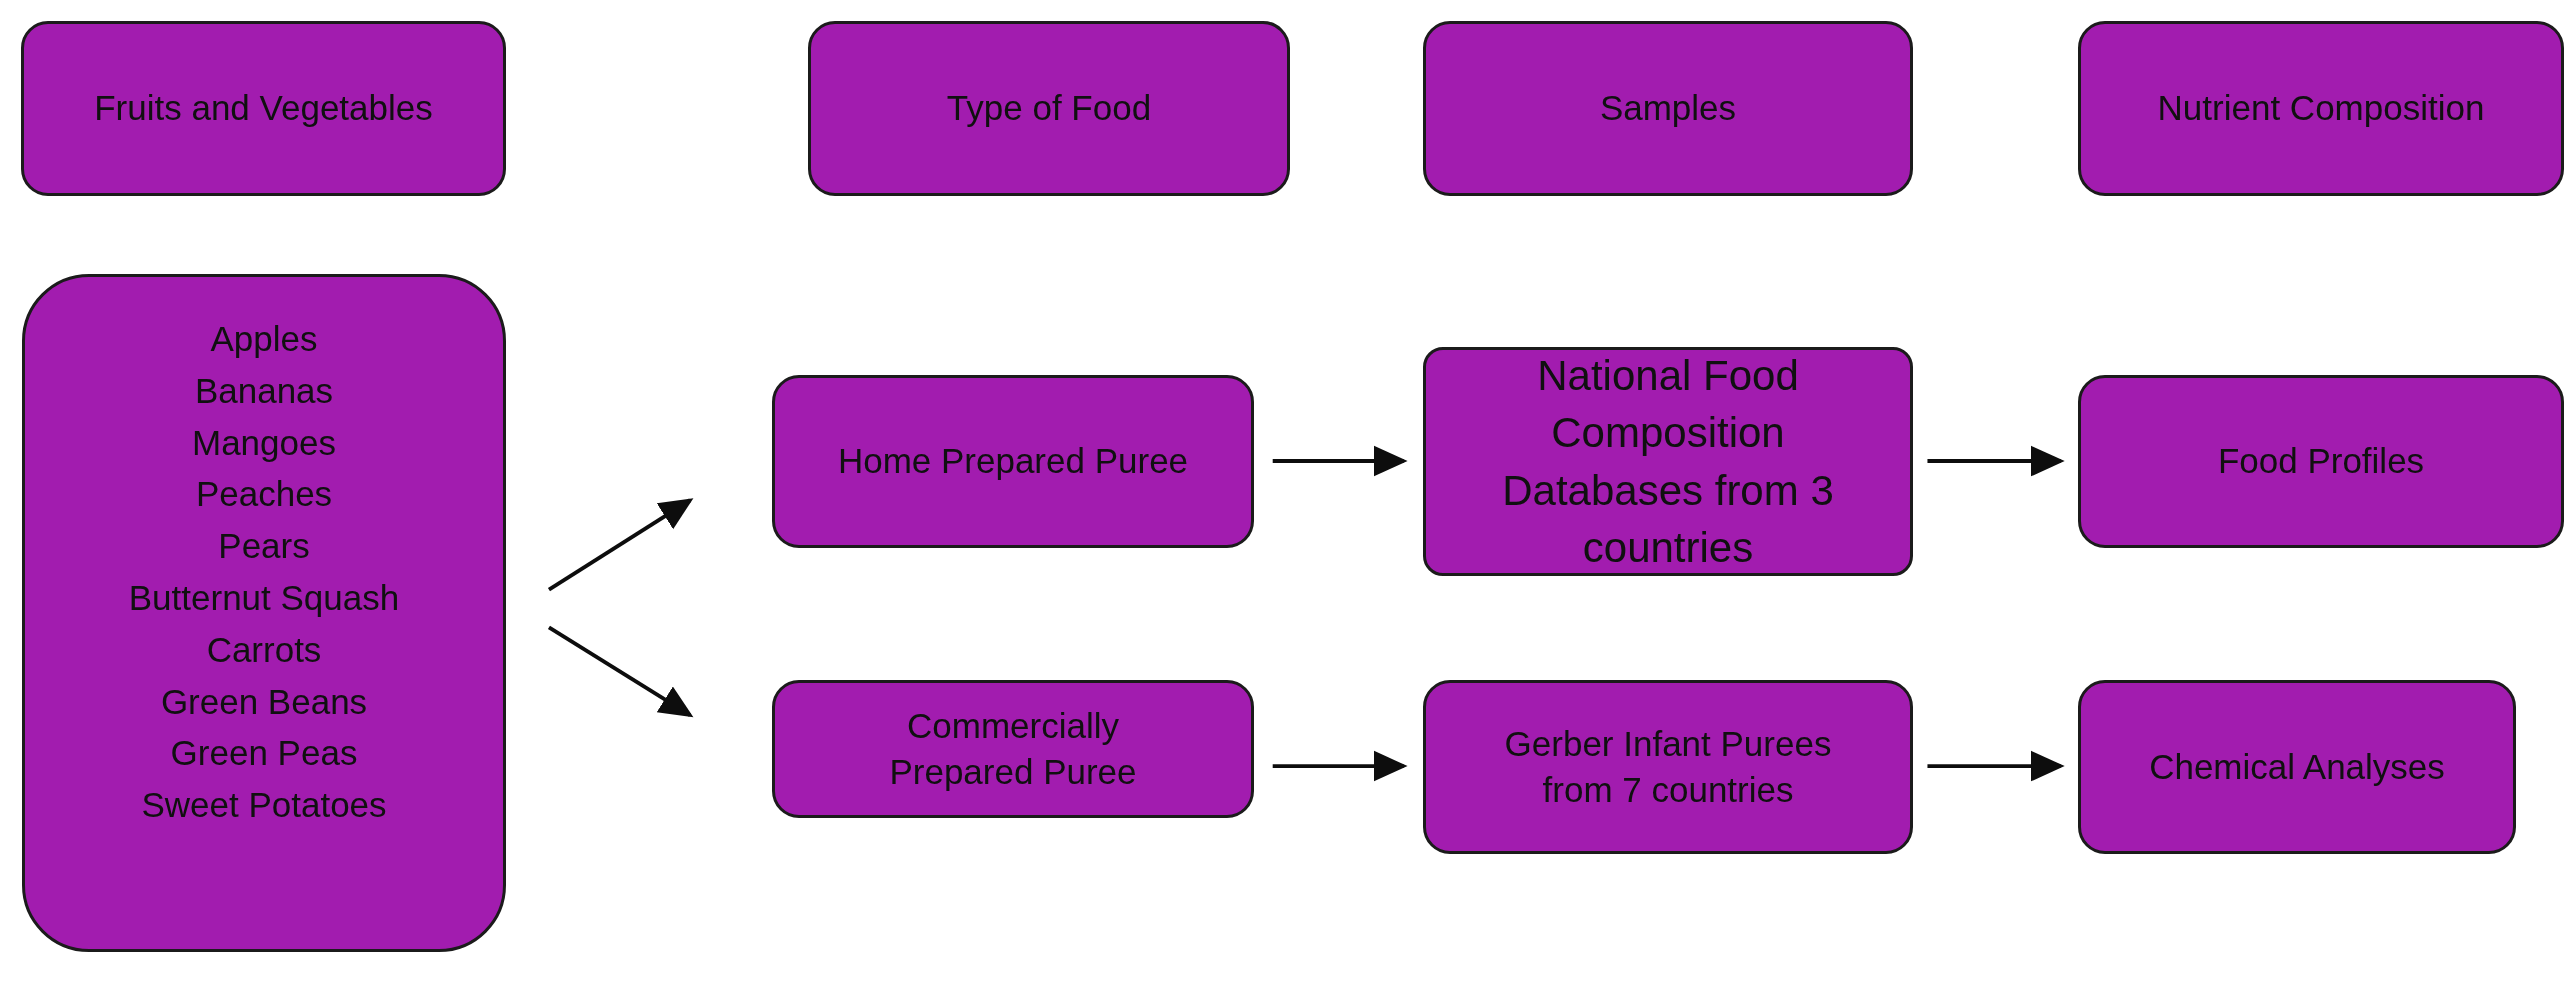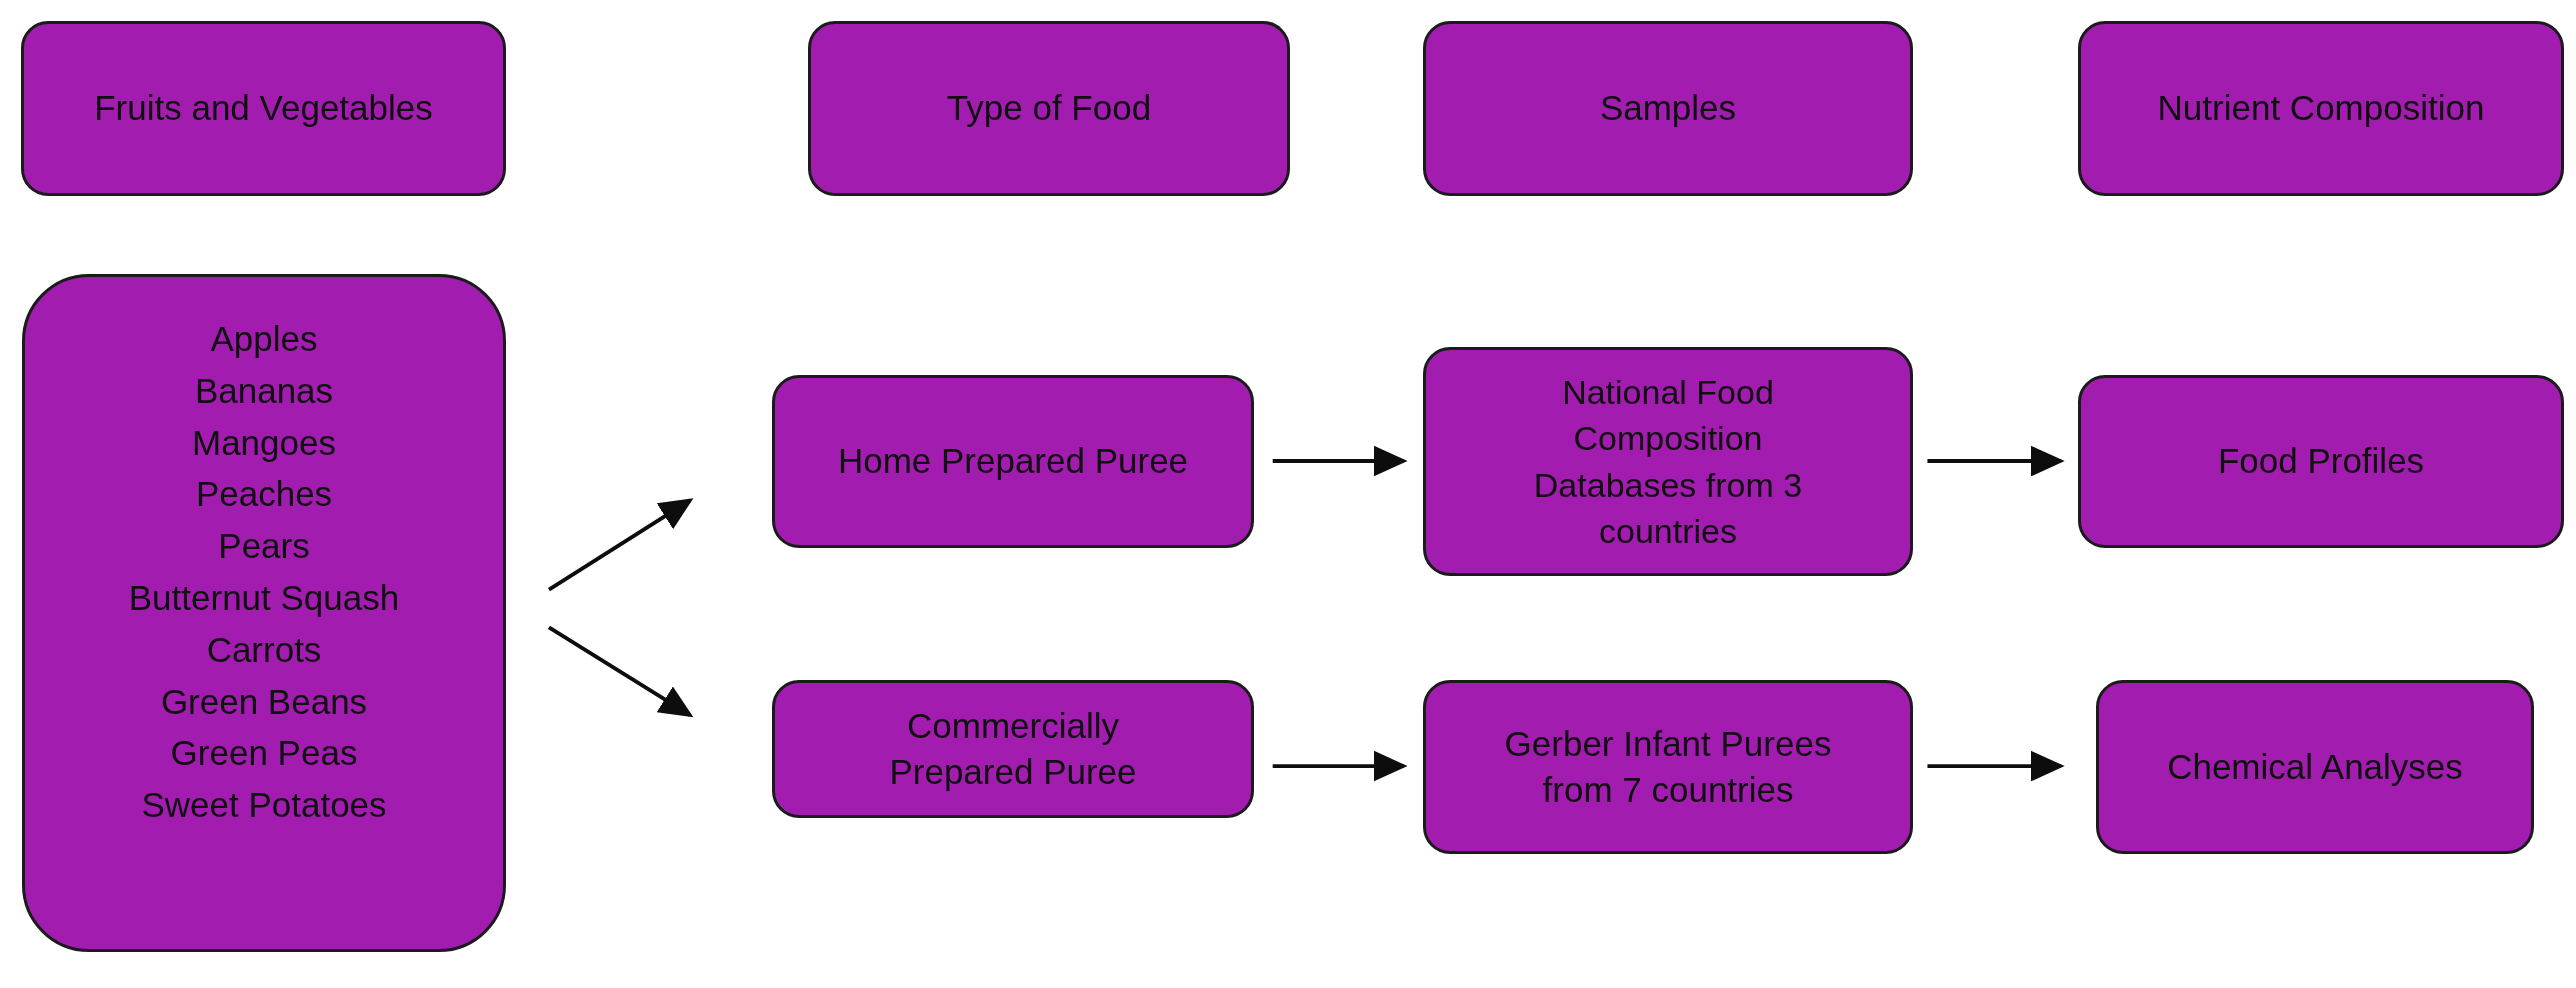--- a/index.html
+++ b/index.html
@@ -126,39 +126,39 @@
       <span class="list-item">Green Beans</span>
       <span class="list-item">Green Peas</span>
       <span class="list-item">Sweet Potatoes</span>
     </div>
   </div>
 
   <div class="node" style="left:772px; top:375px; width:482px; height:173px;">
     <span class="node-label">Home Prepared Puree</span>
   </div>
 
-  <div class="node" style="left:1423px; top:347px; width:490px; height:229px; font-size:34px; line-height:1.36;">
+  <div class="node" style="left:1423px; top:347px; width:490px; height:229px; font-size:42px; line-height:1.36;border-radius:20px;">
     <span class="node-label">National Food
 Composition
 Databases from 3
 countries</span>
   </div>
 
   <div class="node" style="left:2078px; top:375px; width:486px; height:173px;text-align:center;">
     <span class="node-label">Food Profiles</span>
   </div>
 
   <div class="node" style="left:772px; top:680px; width:482px; height:138px;">
     <span class="node-label">Commercially
 Prepared Puree</span>
   </div>
 
   <div class="node" style="left:1423px; top:680px; width:490px; height:174px;">
     <span class="node-label">Gerber Infant Purees
 from 7 countries</span>
   </div>
 
-  <div class="node" style="left:2078px; top:680px; width:438px; height:174px;margin-left:18px;">
+  <div class="node" style="left:2078px; top:680px; width:438px; height:174px;">
     <span class="node-label">Chemical Analyses</span>
   </div>
 
 </div>
 
 
 </body></html>

